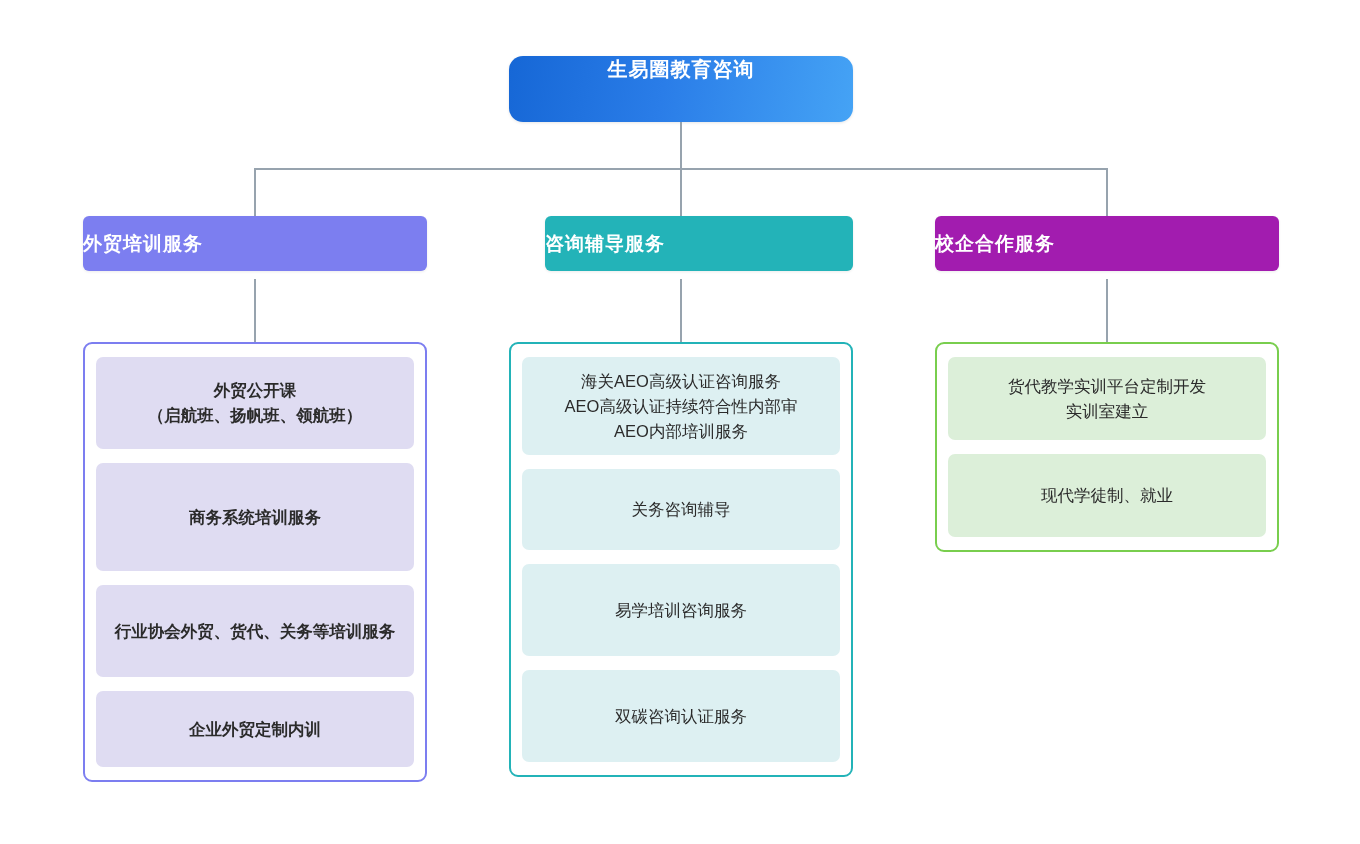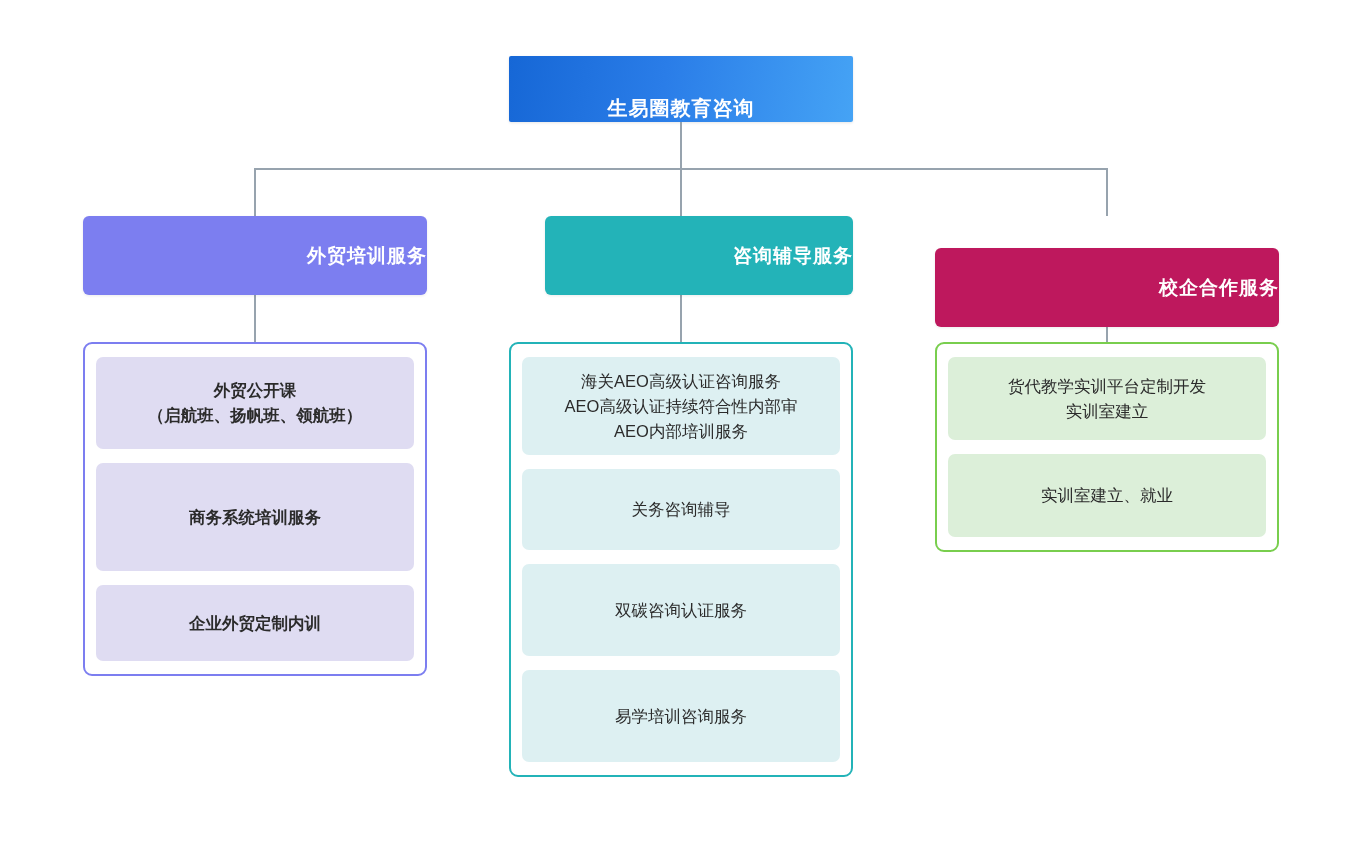--- a/index.html
+++ b/index.html
@@ -15,24 +15,24 @@
     overflow: hidden;
   }
 
   
   #root-node {
     position: absolute;
     left: 509px;
     top: 56px;
     width: 344px;
     height: 66px;
-    border-radius: 2px;
+    border-radius: 14px;
     background: linear-gradient(100deg, #1667d6 0%, #2a7de8 45%, #45a3f5 100%);
     display: flex;
-    align-items: flex-end;
+    align-items: flex-start;
     justify-content: center;
     box-shadow: 0 1px 3px rgba(0,0,0,0.10);
   }
   #root-node .node-title {
     color: #ffffff;
     font-size: 20px;
     font-weight: bold;
     letter-spacing: 1px;
   }
 
@@ -61,25 +61,25 @@
   .column {
     position: absolute;
     top: 216px;
     width: 344px;
   }
   #column-0 { left: 83px; }
   #column-1 { left: 509px; }
   #column-2 { left: 935px; }
 
   .col-header {
-    height: 79px;
+    height: 55px;
     border-radius: 6px;
     display: flex;
     align-items: center;
-    justify-content: flex-end;
+    justify-content: flex-start;
     box-shadow: 0 1px 3px rgba(0,0,0,0.08);
   }
   .col-header-label {
     color: #ffffff;
     font-size: 19px;
     font-weight: bold;
     letter-spacing: 1px;
   }
 
   .col-body {
@@ -115,21 +115,21 @@
   .theme-purple .col-header { background: #7c7ef0; }
   .theme-purple .col-body   { border-color: #7c7ef0; font-weight: bold; }
   .theme-purple .card       { background: #dfdcf2; }
 
   
   .theme-teal .col-header { background: #23b3b8; margin-left: 36px; }
   .theme-teal .col-body   { border-color: #23b3b8; }
   .theme-teal .card       { background: #ddf0f2; }
 
   
-  .theme-green .col-header { background: #be185d; margin-top: 32px; }
+  .theme-green .col-header { background: #a21caf; }
   .theme-green .col-body   { border-color: #79ce4e; }
   .theme-green .card       { background: #dcefd9; }
 </style>
 </head>
 <body>
 
 <div id="root-node">
   <span class="node-title">生易圈教育咨询</span>
 </div>
 
@@ -147,54 +147,57 @@
     <span class="col-header-label">外贸培训服务</span>
   </div>
   <div class="col-body">
     <div class="card" style="height:92px">
       <span class="card-text">外贸公开课
 （启航班、扬帆班、领航班）</span>
     </div>
     <div class="card" style="height:108px">
       <span class="card-text">商务系统培训服务</span>
     </div>
+    <div class="card" style="height:92px">
+      <span class="card-text">行业协会外贸、货代、关务等培训服务</span>
+    </div>
     <div class="card" style="height:76px">
       <span class="card-text">企业外贸定制内训</span>
     </div>
   </div>
 </div>
 
 <div class="column theme-teal" id="column-1">
   <div class="col-header">
     <span class="col-header-label">咨询辅导服务</span>
   </div>
   <div class="col-body">
     <div class="card" style="height:98px">
       <span class="card-text">海关AEO高级认证咨询服务
 AEO高级认证持续符合性内部审
 AEO内部培训服务</span>
     </div>
     <div class="card" style="height:81px">
       <span class="card-text">关务咨询辅导</span>
     </div>
     <div class="card" style="height:92px">
+      <span class="card-text">易学培训咨询服务</span>
+    </div>
+    <div class="card" style="height:92px">
       <span class="card-text">双碳咨询认证服务</span>
-    </div>
-    <div class="card" style="height:92px">
-      <span class="card-text">易学培训咨询服务</span>
     </div>
   </div>
 </div>
 
 <div class="column theme-green" id="column-2">
   <div class="col-header">
     <span class="col-header-label">校企合作服务</span>
   </div>
   <div class="col-body">
     <div class="card" style="height:83px">
       <span class="card-text">货代教学实训平台定制开发
 实训室建立</span>
     </div>
     <div class="card" style="height:83px">
-      <span class="card-text">实训室建立、就业</span>
+      <span class="card-text">现代学徒制、就业</span>
     </div>
   </div>
 </div>
 
 </body></html>

